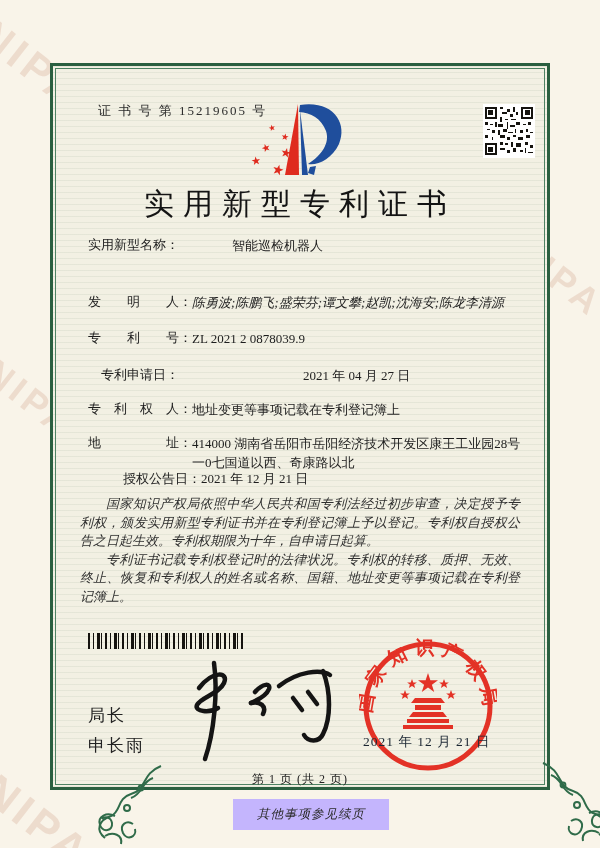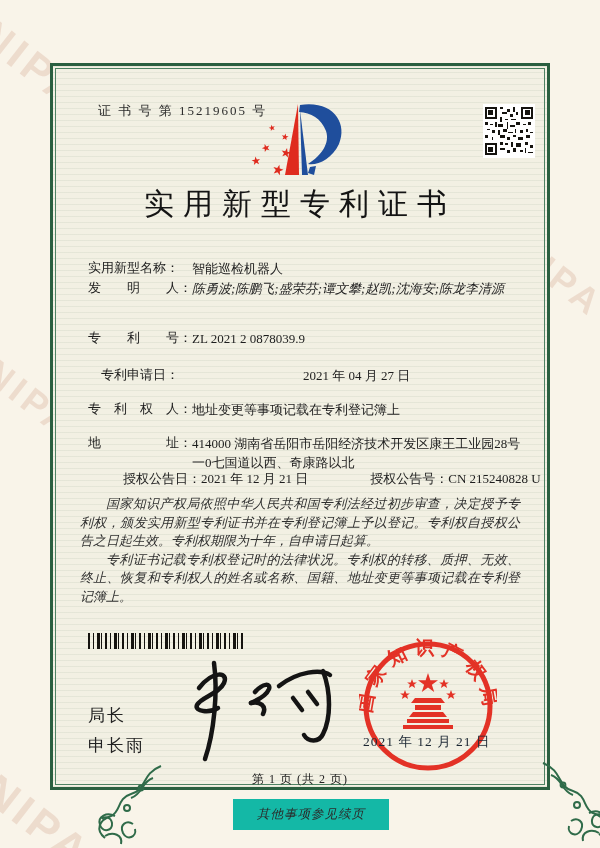--- a/index.html
+++ b/index.html
@@ -49,21 +49,21 @@
   .seal{position:absolute;left:306px;top:571px;width:138px;height:138px;opacity:0.95;}
   .seal-date{position:absolute;left:310px;top:667px;width:160px;font-size:13.5px;
              color:#1c2733;letter-spacing:1px;white-space:nowrap;}
 
   .page-info{position:absolute;left:0;right:0;top:705px;text-align:center;font-size:12px;color:#222;letter-spacing:1px;}
 
   .flourish{position:absolute;width:78px;height:82px;}
   .flourish.bl{left:32px;top:698px;}
   .flourish.br{left:488px;top:695px;transform:scaleX(-1);}
 
-  .cont-box{position:absolute;left:233px;top:799px;width:156px;height:31px;background:#14b8a6;
+  .cont-box{position:absolute;left:233px;top:799px;width:156px;height:31px;background:#c4b5fd;
             display:flex;align-items:center;justify-content:center;}
   .cont-box span{font-size:12.5px;font-style:italic;color:#2b2b2b;letter-spacing:1px;}
 </style>
 </head>
 <body>
 
 <div class="page">
 
   <div class="wm" style="left:-28px;top:-12px;font-size:42px;">CNIPA</div>
   <div class="wm" style="left:326px;top:66px;font-size:40px;">CNIPA</div>
@@ -158,25 +158,25 @@
           <rect x="17" y="25" width="2" height="2"></rect>
             <rect x="21" y="26" width="2" height="1"></rect>
             <rect x="24" y="25" width="1" height="3"></rect>
             <rect x="26" y="27" width="3" height="1"></rect>
         </g>
       </svg>
     </div>
 
     <div class="title">实用新型专利证书</div>
 
-    <div class="fieldrow" style="top:193px;">
+    <div class="fieldrow" style="top:170px;gap:40px;">
       <span class="flabel">实用新型名称：</span>
       <span class="fvalue">智能巡检机器人</span>
     </div>
-    <div class="fieldrow" style="top:213px;">
+    <div class="fieldrow" style="top:227px;">
       <span class="flabel">发　　明　　人：</span>
       <span class="fvalue" style="max-width:352px;font-style:italic;">陈勇波;陈鹏飞;盛荣芬;谭文攀;赵凯;沈海安;陈龙李清源</span>
     </div>
     <div class="fieldrow" style="top:263px;">
       <span class="flabel">专　　利　　号：</span>
       <span class="fvalue">ZL 2021 2 0878039.9</span>
     </div>
     <div class="fieldrow" style="top:300px;text-align:center;">
       <span class="flabel">专利申请日：</span>
       <span class="fvalue">2021 年 04 月 27 日</span>
@@ -184,21 +184,20 @@
     <div class="fieldrow" style="top:334px;">
       <span class="flabel">专　利　权　人：</span>
       <span class="fvalue">地址变更等事项记载在专利登记簿上</span>
     </div>
     <div class="fieldrow" style="top:368px;">
       <span class="flabel">地　　　　　址：</span>
       <span class="fvalue" style="max-width:352px;">414000 湖南省岳阳市岳阳经济技术开发区康王工业园28号一0七国道以西、奇康路以北</span>
     </div>
     <div class="grantrow" style="top:404px;">
       <span class="gpair"><span>授权公告日：</span><span>2021 年 12 月 21 日</span></span>
-      <span class="gpair g2"><span>授权公告号：</span><span>CN 215240828 U</span></span>
     </div>
 
     <div class="legal">
       <p>国家知识产权局依照中华人民共和国专利法经过初步审查，决定授予专利权，颁发实用新型专利证书并在专利登记簿上予以登记。专利权自授权公告之日起生效。专利权期限为十年，自申请日起算。</p>
       <p>专利证书记载专利权登记时的法律状况。专利权的转移、质押、无效、终止、恢复和专利权人的姓名或名称、国籍、地址变更等事项记载在专利登记簿上。</p>
     </div>
 
     <div class="barcode"></div>
 
     <div class="commissioner">

